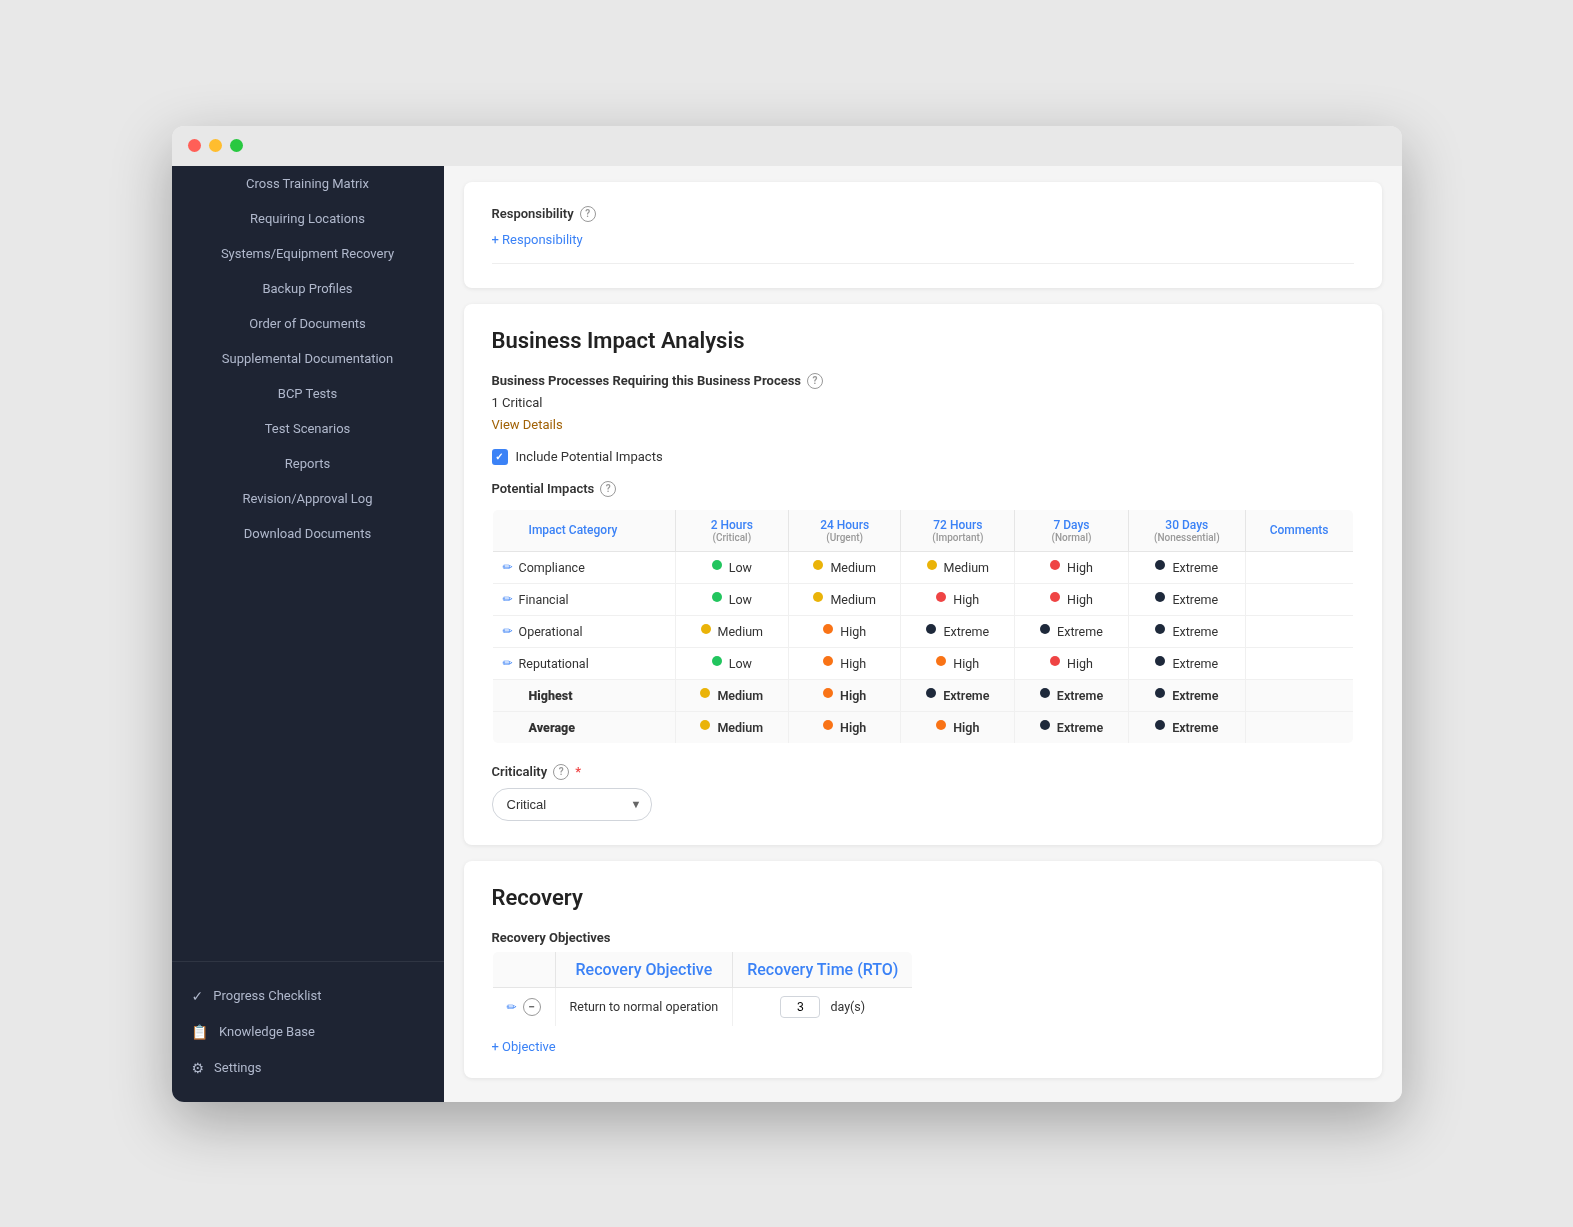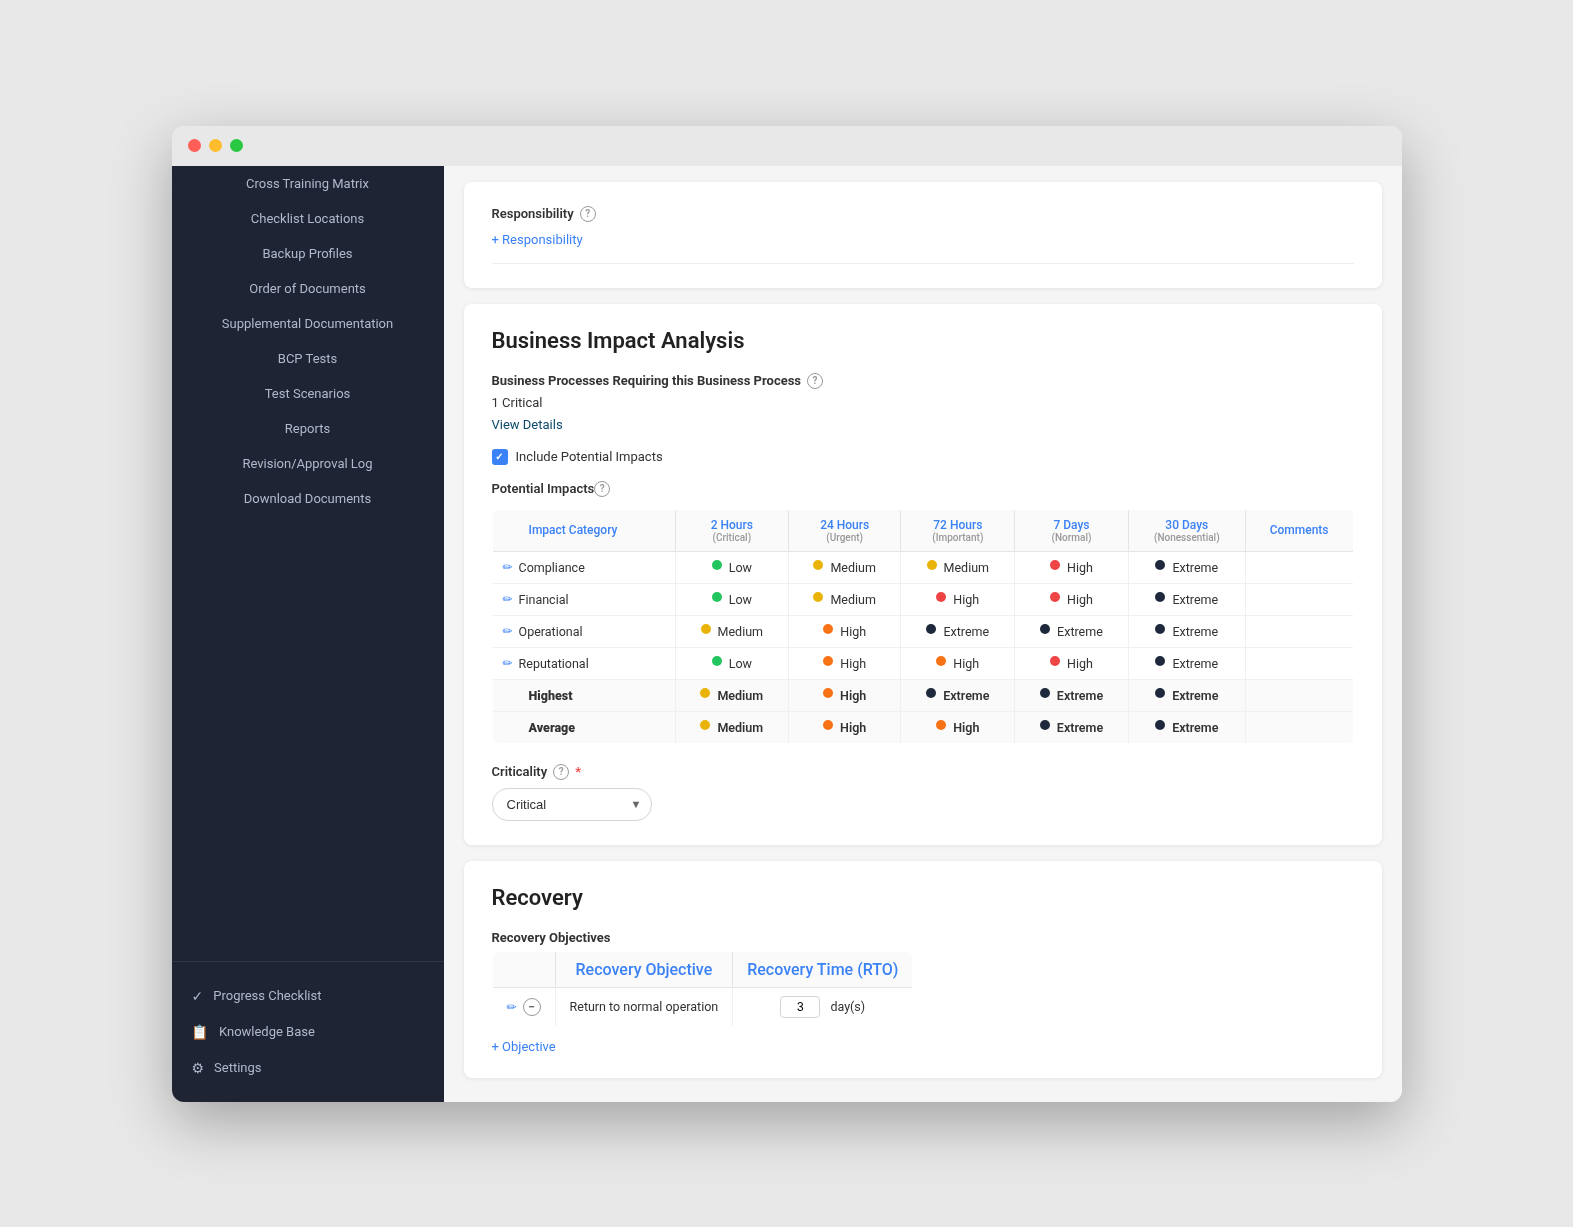--- a/index.html
+++ b/index.html
@@ -149,21 +149,21 @@
       align-items: center;
       gap: 6px;
       margin-bottom: 6px;
     }
     .critical-text {
       font-size: 13px;
       color: #333;
       margin-bottom: 4px;
     }
     .view-details-link {
-      color: #0c4a6e;
+      color: #a16207;
       font-size: 13px;
       cursor: pointer;
       text-decoration: none;
     }
     .checkbox-row {
       display: flex;
       align-items: center;
       gap: 8px;
       margin: 16px 0;
     }
@@ -191,20 +191,21 @@
     .checkbox-label {
       font-size: 13px;
       color: #333;
     }
     .potential-impacts-label {
       font-size: 13px;
       font-weight: 600;
       color: #333;
       display: flex;
       align-items: center;
+      gap: 6px;
       margin-bottom: 12px;
     }
     
     .impact-table {
       width: 100%;
       border-collapse: collapse;
       border: 1px solid #e0e0e0;
       font-size: 12.5px;
       border-radius: 6px;
       overflow: hidden;
@@ -374,21 +375,22 @@
     <div class="traffic-light tl-red"></div>
     <div class="traffic-light tl-yellow"></div>
     <div class="traffic-light tl-green"></div>
   </div>
 
   <div class="app-body">
 
     <nav class="sidebar">
       <div class="sidebar-nav">
         <div class="sidebar-item">Cross Training Matrix</div>
-        <div class="sidebar-item">Checklist Locations</div>
+        <div class="sidebar-item">Requiring Locations</div>
+        <div class="sidebar-item">Systems/Equipment Recovery</div>
         <div class="sidebar-item">Backup Profiles</div>
         <div class="sidebar-item">Order of Documents</div>
         <div class="sidebar-item">Supplemental Documentation</div>
         <div class="sidebar-item">BCP Tests</div>
         <div class="sidebar-item">Test Scenarios</div>
         <div class="sidebar-item">Reports</div>
         <div class="sidebar-item">Revision/Approval Log</div>
         <div class="sidebar-item">Download Documents</div>
       </div>
 

